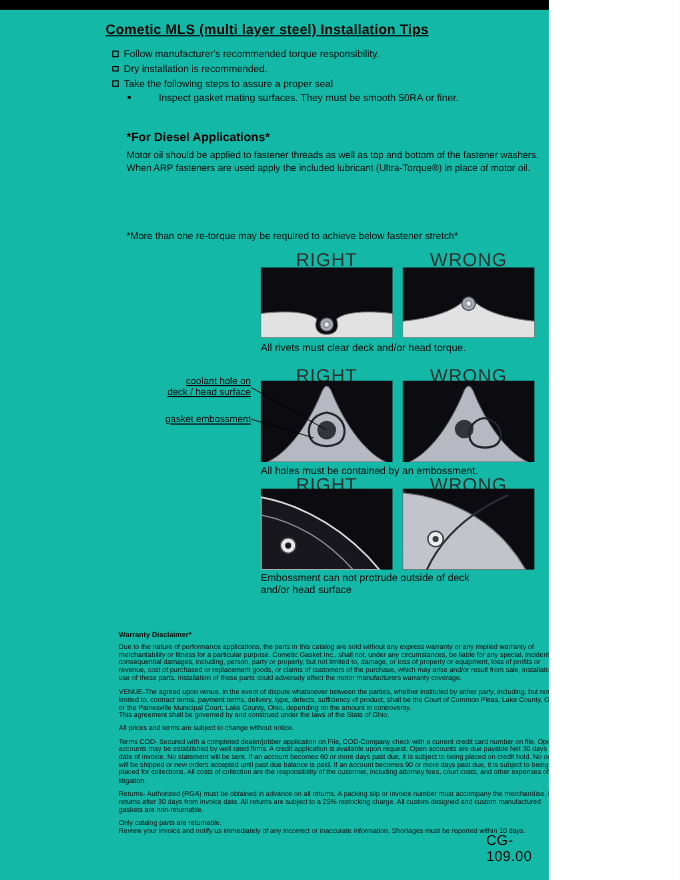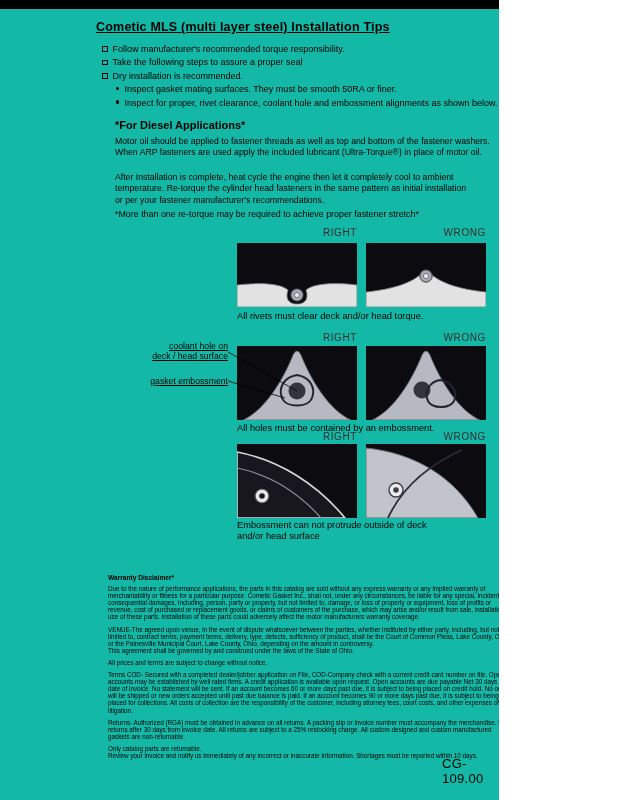--- a/index.html
+++ b/index.html
@@ -9,32 +9,32 @@
   }
   .topbar { position:absolute; left:0; top:0; width:618px; height:9px; background:#000; }
 
   .title {
     position:absolute; left:96px; top:20px; font-size:12.5px; font-weight:bold;
     text-decoration:underline; letter-spacing:0.2px;
   }
 
   .bullets { position:absolute; left:102px; top:44px; font-size:9px; line-height:10px; }
   .b-row { display:flex; align-items:flex-start; margin-bottom:3.4px; }
-  .b-row.sub { margin-left:14px; }
+  .b-row.sub { margin-left:14px;gap:20px; }
   .marker-sq { width:3.5px; height:3.5px; border:1px solid #000; margin:2.4px 5px 0 0; flex:none; }
   .marker-dot { width:3.4px; height:3.4px; background:#000; border-radius:50%; margin:2.8px 5px 0 0; flex:none; }
 
   .diesel-h { position:absolute; left:115px; top:119px; font-size:11px; font-weight:bold;text-align:center; }
   .para { position:absolute; left:115px; width:402px; font-size:8.7px; line-height:11.3px; white-space:pre-line; }
   .para.p1 { top:136px; }
   .para.p2 { top:172px; }
   .note { position:absolute; left:115px; top:209px; font-size:8.9px; }
 
   .dw-labels { position:absolute; left:237px; width:249px; display:flex; gap:9px; }
-  .dw-labels span { width:120px; text-align:right; font-size:10px; color:#2e2e2e; letter-spacing:0.6px; }
+  .dw-labels span { width:120px; text-align:center; font-size:17px; color:#2e2e2e; letter-spacing:0.6px; }
   .dw-1 { top:227px; } .dw-2 { top:332px; } .dw-3 { top:431px; }
 
   .img-row { position:absolute; left:237px; display:flex; gap:9px; }
   .ir-1 { top:243px; } .ir-2 { top:346px; } .ir-3 { top:444px; }
   .img-row svg { display:block; }
 
   .caption { position:absolute; left:237px; font-size:9.3px; line-height:11px; white-space:pre-line; }
   .cap-1 { top:311px; } .cap-2 { top:423px; } .cap-3 { top:520px; }
 
   .side-label { position:absolute; left:116px; width:112px; text-align:right;
@@ -56,43 +56,36 @@
 
   <div class="title">Cometic MLS (multi layer steel) Installation Tips</div>
 
   <div class="bullets">
     <div class="b-row">
       <span class="marker-sq"></span>
       <span>Follow manufacturer's recommended torque responsibility.</span>
     </div>
     <div class="b-row">
       <span class="marker-sq"></span>
-      <span>Take the following steps to assure a proper seal</span>
+      <span>Dry installation is recommended.</span>
     </div>
     <div class="b-row">
       <span class="marker-sq"></span>
-      <span>Dry installation is recommended.</span>
+      <span>Take the following steps to assure a proper seal</span>
     </div>
     <div class="b-row sub">
       <span class="marker-dot"></span>
       <span>Inspect gasket mating surfaces.  They must be smooth 50RA or finer.</span>
-    </div>
-    <div class="b-row sub">
-      <span class="marker-dot"></span>
-      <span>Inspect for proper, rivet clearance, coolant hole and embossment alignments as shown below.</span>
     </div>
   </div>
 
   <div class="diesel-h">*For Diesel Applications*</div>
   <div class="para p1">Motor oil should be applied to fastener threads as well as top and bottom of the fastener washers.
 When ARP fasteners are used apply the included lubricant (Ultra-Torque®) in place of motor oil.</div>
-  <div class="para p2">After Installation is complete, heat cycle the engine then let it completely cool to ambient
-temperature. Re-torque the cylinder head fasteners in the same pattern as initial installation
-or per your fastener manufacturer's recommendations.</div>
-  <div class="note">*More than one re-torque may be required to achieve proper fastener stretch*</div>
+  <div class="note">*More than one re-torque may be required to achieve below fastener stretch*</div>
 
   <div class="dw-labels dw-1">
     <span>RIGHT</span>
     <span>WRONG</span>
   </div>
   <div class="img-row ir-1">
     <svg width="120" height="64" viewBox="0 0 120 64">
       <rect width="120" height="64" fill="#0b0b10"></rect>
       <path d="M0,64 L0,42 C26,39 44,41 51,47 C48,56 52,61 60,61 C68,61 72,56 69,47 C76,41 94,39 120,42 L120,64 Z" fill="#e2e2e2" stroke="#7a7a7a" stroke-width="0.8"></path>
       <circle cx="60" cy="52" r="6.2" fill="#a9a9b4" stroke="#3c3c44" stroke-width="1"></circle>

